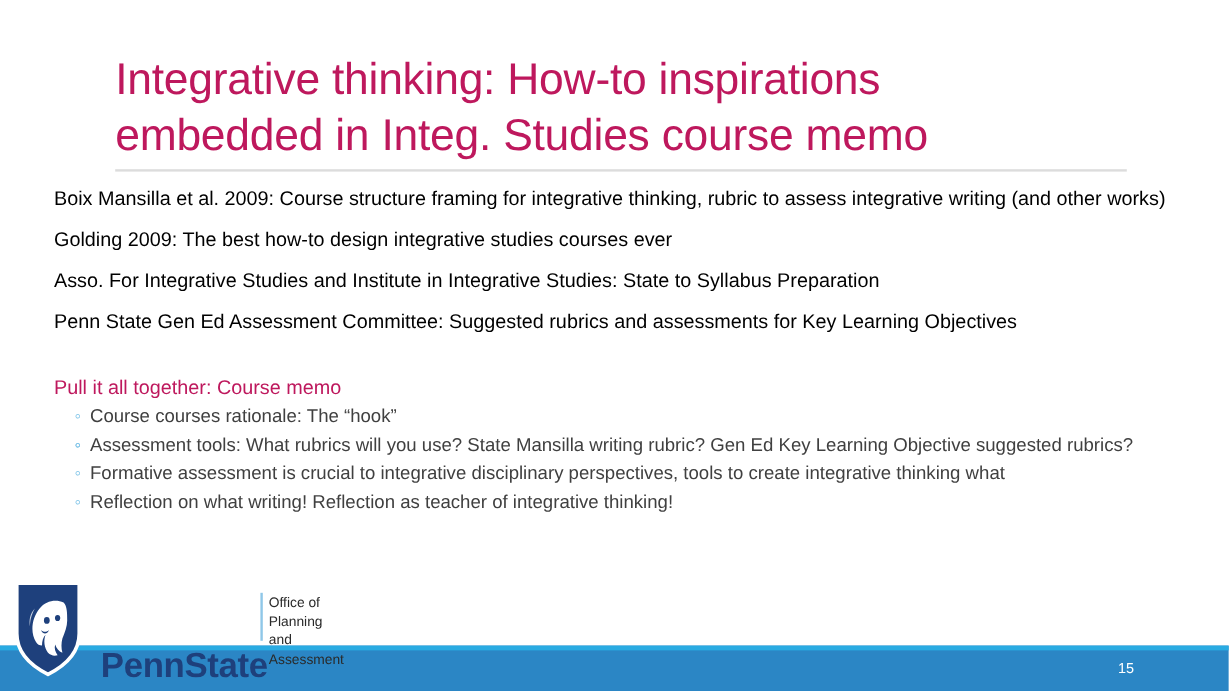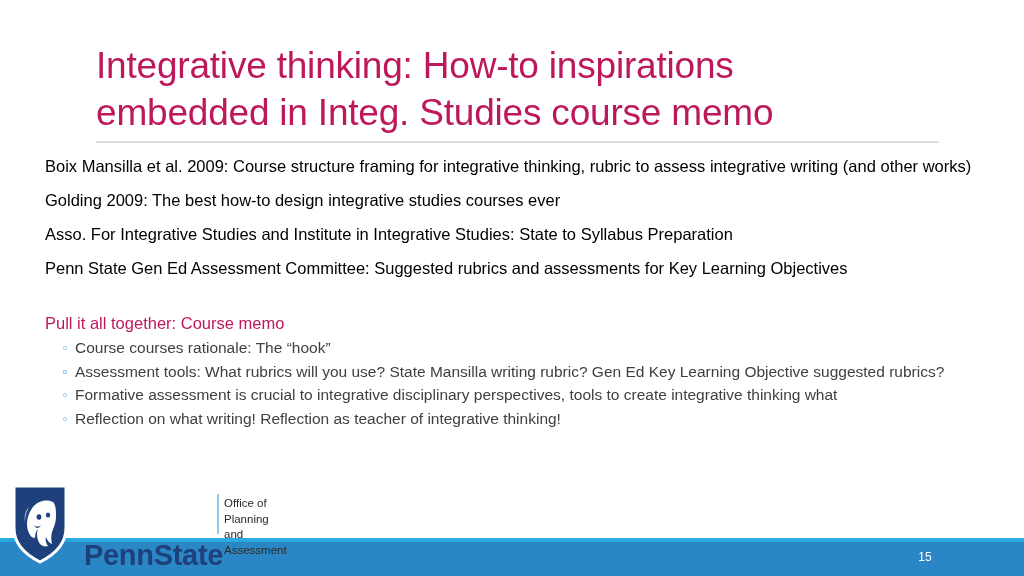--- a/index.html
+++ b/index.html
@@ -97,21 +97,21 @@
     top: 538px;
     width: 1024px;
     height: 4px;
     background: #29abe2;
   }
   .page-number {
     position: absolute;
     left: 905px;
     top: 550px;
     width: 40px;
-    text-align: center;
+    text-align: right;
     font-size: 12px;
     color: #ffffff;
   }
 
   
   .logo-lockup {
     position: absolute;
     left: 12px;
     top: 484px;
     height: 84px;

